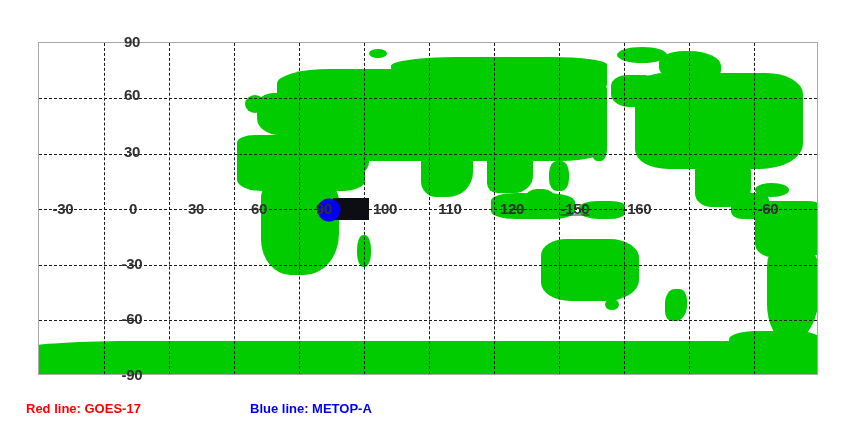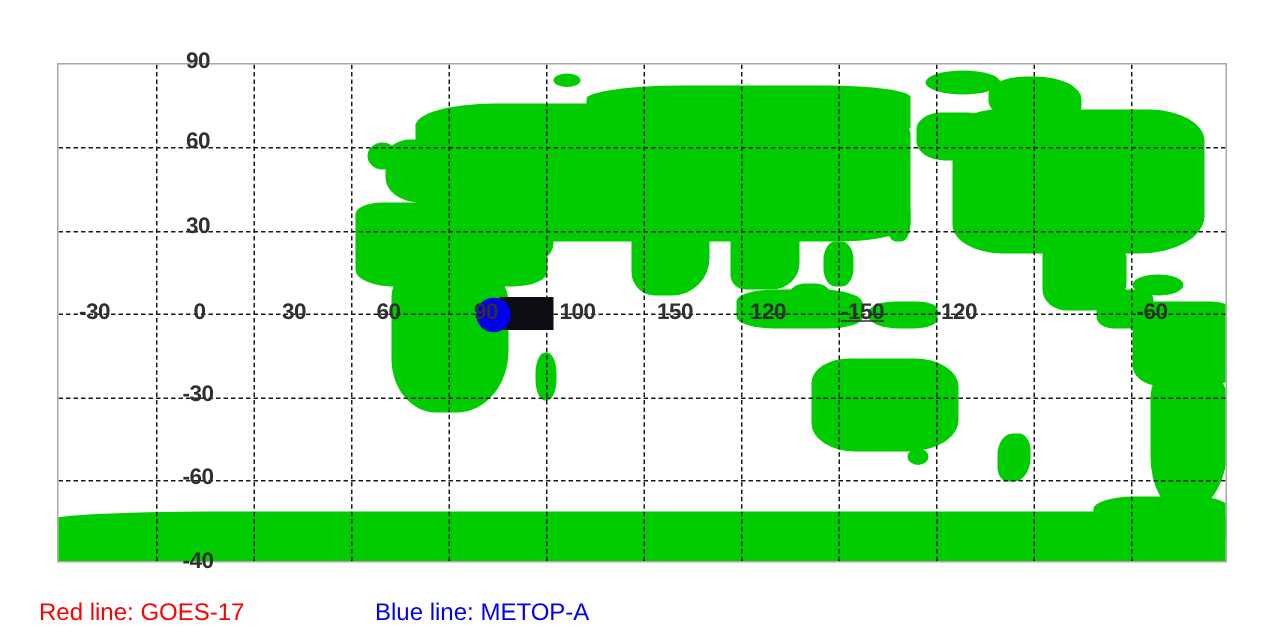--- a/index.html
+++ b/index.html
@@ -24,21 +24,21 @@
   .lat-label{position:absolute;color:#303030;font-size:15px;font-weight:bold;
              transform:translate(-50%,-50%);white-space:nowrap;letter-spacing:-.3px;}
 
   
   .sat-dot{position:absolute;border-radius:50%;transform:translate(-50%,-50%);}
   .sat-blob{position:absolute;transform:translate(-50%,-50%);background:#0d0d14;}
 
   
   #caption{position:absolute;left:0;top:392px;width:850px;height:33px;
            display:flex;align-items:center;}
-  .cap-item{font-size:16px;font-weight:normal;white-space:nowrap;}
+  .cap-item{font-size:13px;font-weight:bold;white-space:nowrap;}
   #cap-red{position:absolute;left:26px;color:#fe0000;}
   #cap-blue{position:absolute;left:250px;color:#0000f0;}
   #cap-epoch{position:absolute;left:455px;color:#000000;}
 </style>
 </head>
 <body>
 
 <div id="map-panel">
 
   <div id="map-frame">
@@ -106,31 +106,31 @@
     <div class="sat-dot" style="left:290px;top:167px;width:23px;height:23px;background:#0000f0;"></div>
 
   </div>
 
   <div class="lon-label" style="left:63px;top:208px;">-30</div>
   <div class="lon-label" style="left:133px;top:208px;">0</div>
   <div class="lon-label" style="left:196px;top:208px;">30</div>
   <div class="lon-label" style="left:259px;top:208px;">60</div>
   <div class="lon-label" style="left:324px;top:208px;">90</div>
   <div class="lon-label" style="left:385px;top:208px;">100</div>
-  <div class="lon-label" style="left:450px;top:208px;">150</div>
+  <div class="lon-label" style="left:450px;top:208px;">110</div>
   <div class="lon-label" style="left:512px;top:208px;">120</div>
   <div class="lon-label" style="left:575px;top:208px;text-decoration:underline;">-150</div>
-  <div class="lon-label" style="left:637px;top:208px;">-120</div>
+  <div class="lon-label" style="left:637px;top:208px;">-160</div>
   <div class="lon-label" style="left:768px;top:208px;">-60</div>
 
   <div class="lat-label" style="left:132px;top:41px;">90</div>
   <div class="lat-label" style="left:132px;top:94px;">60</div>
   <div class="lat-label" style="left:132px;top:151px;">30</div>
   <div class="lat-label" style="left:132px;top:263px;">-30</div>
   <div class="lat-label" style="left:132px;top:318px;">-60</div>
-  <div class="lat-label" style="left:132px;top:374px;">-40</div>
+  <div class="lat-label" style="left:132px;top:374px;">-90</div>
 
 </div>
 
 <div id="caption">
   <span class="cap-item" id="cap-red">Red line: GOES-17</span>
   <span class="cap-item" id="cap-blue">Blue line: METOP-A</span>
 </div>
 
 </body></html>

